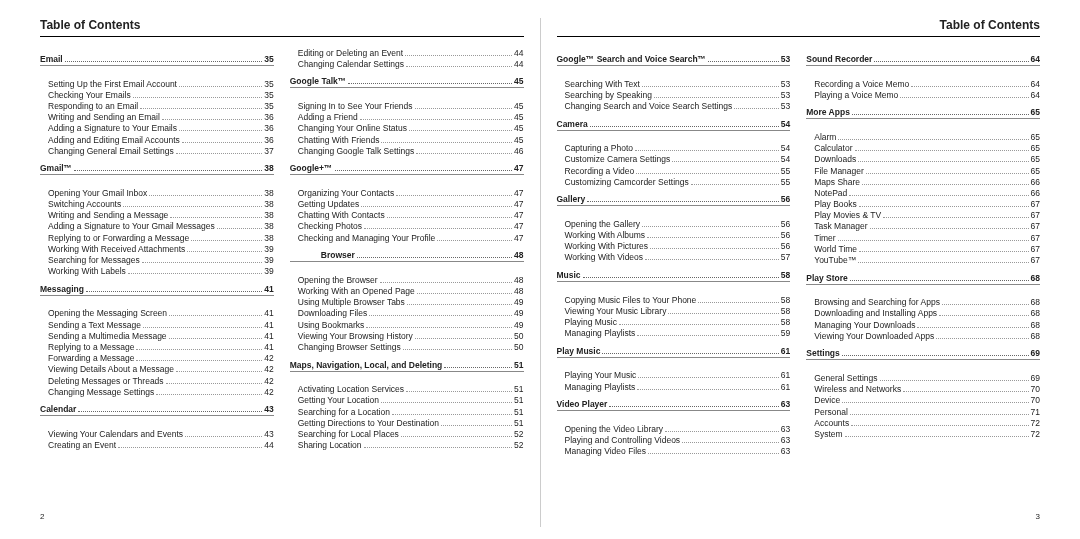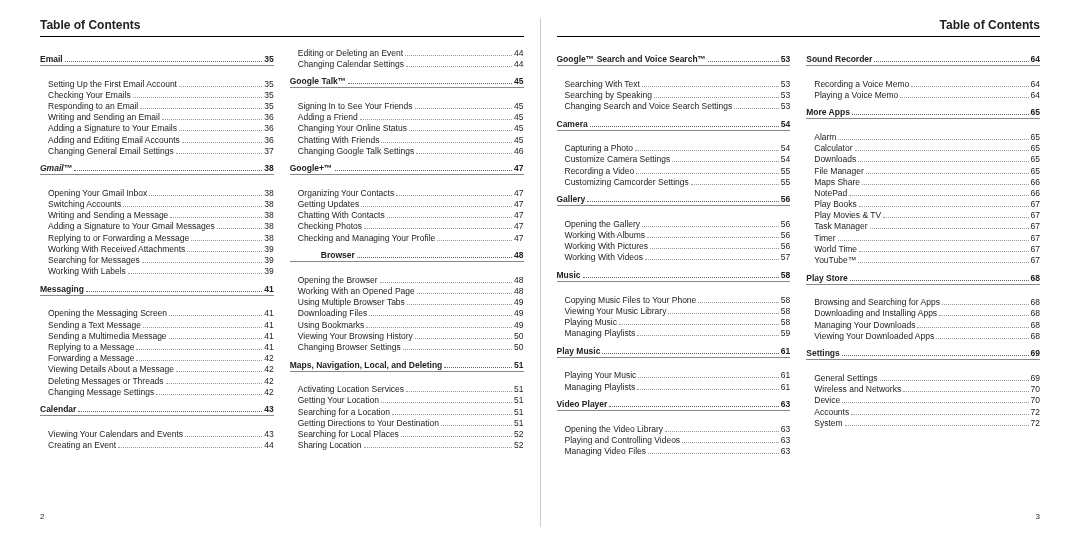--- a/index.html
+++ b/index.html
@@ -133,21 +133,21 @@
             <span class="entry-text">Adding and Editing Email Accounts</span>
             <span class="entry-dots"></span>
             <span class="entry-page">36</span>
           </div>
           <div class="entry">
             <span class="entry-text">Changing General Email Settings</span>
             <span class="entry-dots"></span>
             <span class="entry-page">37</span>
           </div>
           <div class="section-header">
-            <span style="font-weight: bold; font-style: italic;">Gmail™</span>
+            <span style="font-weight: bold;">Gmail™</span>
             <span class="dots"></span>
             <span class="page-num">38</span>
           </div>
           <div class="entry">
             <span class="entry-text">Opening Your Gmail Inbox</span>
             <span class="entry-dots"></span>
             <span class="entry-page">38</span>
           </div>
           <div class="entry">
             <span class="entry-text">Switching Accounts</span>
@@ -651,20 +651,25 @@
             <span class="entry-text">Wireless and Networks</span>
             <span class="entry-dots"></span>
             <span class="entry-page">70</span>
           </div>
           <div class="entry">
             <span class="entry-text">Device</span>
             <span class="entry-dots"></span>
             <span class="entry-page">70</span>
           </div>
           <div class="entry">
+            <span class="entry-text">Personal</span>
+            <span class="entry-dots"></span>
+            <span class="entry-page">71</span>
+          </div>
+          <div class="entry">
             <span class="entry-text">Accounts</span>
             <span class="entry-dots"></span>
             <span class="entry-page">72</span>
           </div>
           <div class="entry">
             <span class="entry-text">System</span>
             <span class="entry-dots"></span>
             <span class="entry-page">72</span>
           </div>
         </div>

